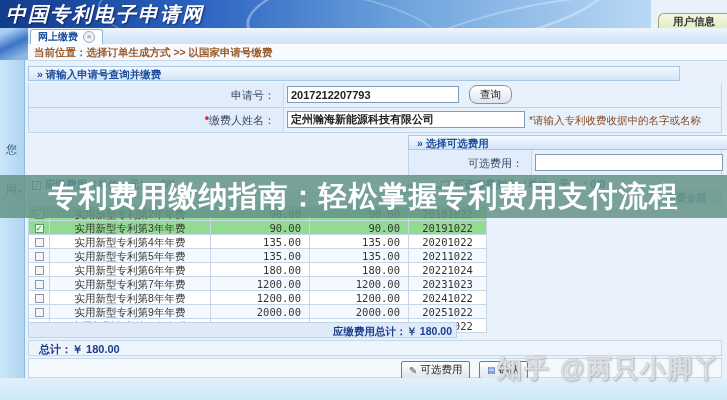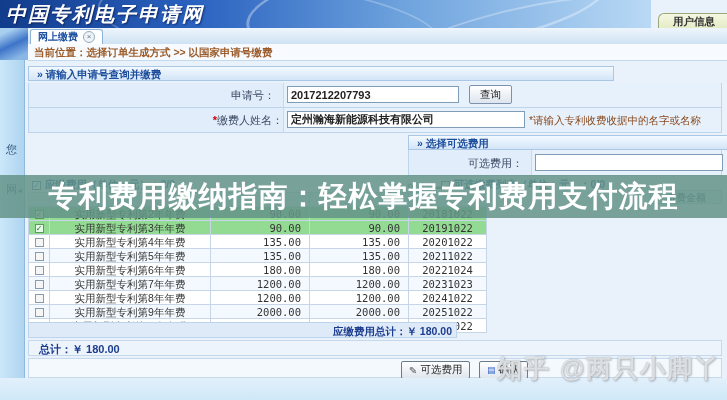--- a/index.html
+++ b/index.html
@@ -43,21 +43,21 @@
     color:#1b4c9c;font-weight:bold;font-size:10.5px;white-space:nowrap;}
   .row-strip{position:absolute;box-sizing:border-box;background:#e7f1fc;
     border:1px solid #bcd4ec;border-top:none;}
   .lbl-cell{position:absolute;left:0;top:0;height:100%;box-sizing:border-box;background:#e1edfa;
     border-right:1px solid #c6d9ee;text-align:right;font-size:11px;color:#3a4a63;}
   .lbl-cell span{display:inline-block;}
   .star{color:#d00000;font-weight:bold;}
   input.fld{position:absolute;height:15px;border:1px solid #7f9db9;background:#fff;
     font-size:11px;padding:0 3px;color:#222;font-family:"Liberation Sans","DejaVu Sans",sans-serif;font-weight:bold;}
   .btn3d{position:absolute;height:19px;font-size:10.5px;color:#222;cursor:pointer;
-    background:linear-gradient(#ffffff,#dde5ee);border:1px solid #7d93ad;border-radius:2px;padding:0 10px;}
+    background:linear-gradient(#ffffff,#dde5ee);border:1px solid #7d93ad;border-radius:8px;padding:0 10px;}
   .hint{position:absolute;font-size:10.5px;color:#8a4a1e;white-space:nowrap;}
   
   .tbl-title{position:absolute;left:32px;top:178px;display:flex;align-items:center;gap:4px;
     font-size:10.5px;font-weight:bold;color:#1b4c9c;white-space:nowrap;}
   .opt-title{position:absolute;left:441px;top:178px;display:flex;align-items:center;gap:4px;
     font-size:10.5px;font-weight:bold;color:#1b4c9c;white-space:nowrap;}
   .tools{position:absolute;left:394px;top:181px;font-size:8px;letter-spacing:2px;color:#6a8f7f;cursor:pointer;}
   .opt-colhdr{position:absolute;left:650px;top:190px;width:72px;height:14px;line-height:14px;box-sizing:border-box;
     background:#d6e6f6;border:1px solid #b5cbe4;text-align:center;font-size:10px;color:#33435a;}
   table.fees{position:absolute;left:28px;top:192px;width:429px;border-collapse:collapse;
@@ -121,30 +121,30 @@
     <div class="crumb">当前位置：选择订单生成方式 &gt;&gt; 以国家申请号缴费</div>
   </div>
   <div class="corner"></div>
 
   <div class="lstrip">
     <div class="lchar" style="top:82px">您</div>
     <div class="lchar" style="top:122px">网</div>
   </div>
   <div class="collapse">◂</div>
 
-  <div class="p-hdr" style="left:28px;top:66px;width:586px;">» 请输入申请号查询并缴费</div>
+  <div class="p-hdr" style="left:28px;top:66px;width:652px;">» 请输入申请号查询并缴费</div>
 
   <div class="row-strip" style="left:28px;top:83px;width:694px;height:25px;">
     <div class="lbl-cell" style="width:255px;line-height:25px;padding-right:8px;">申请号：</div>
     <input class="fld" style="left: 258px; top: 3px; width: 164px;" value="2017212207793">
     <button class="btn3d" style="left:440px;top:2px;">查询</button>
   </div>
 
   <div class="row-strip" style="left:28px;top:108px;width:694px;height:25px;">
-    <div class="lbl-cell" style="width:255px;line-height:25px;">
+    <div class="lbl-cell" style="width:255px;line-height:25px;padding-right:8px;">
       <span class="star">*</span><span>缴费人姓名：</span>
     </div>
     <input class="fld" style="left: 258px; top: 3px; width: 230px;" value="定州瀚海新能源科技有限公司">
     <div class="hint" style="left:500px;top:6px;">*请输入专利收费收据中的名字或名称</div>
   </div>
 
 
   <div class="p-hdr" style="left:408px;top:135px;width:378px;">» 选择可选费用</div>
   <div class="row-strip" style="left:408px;top:150px;width:314px;height:26px;">
     <div class="lbl-cell" style="width:123px;line-height:26px;padding-right:8px;">可选费用：</div>

